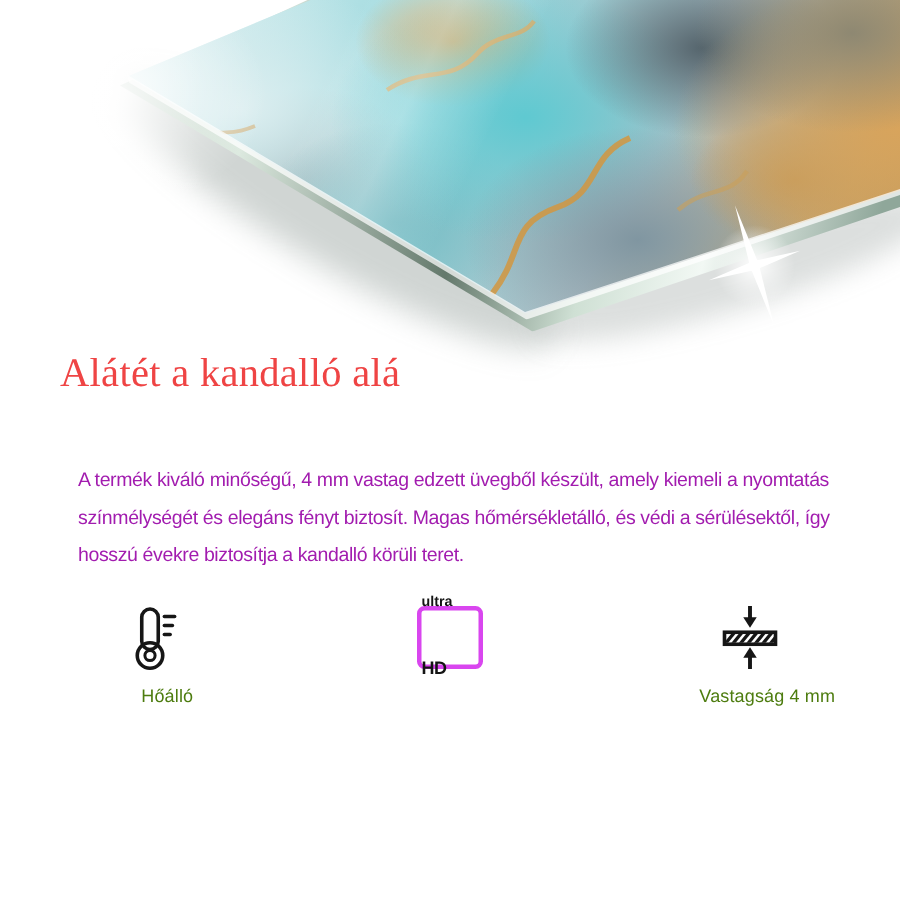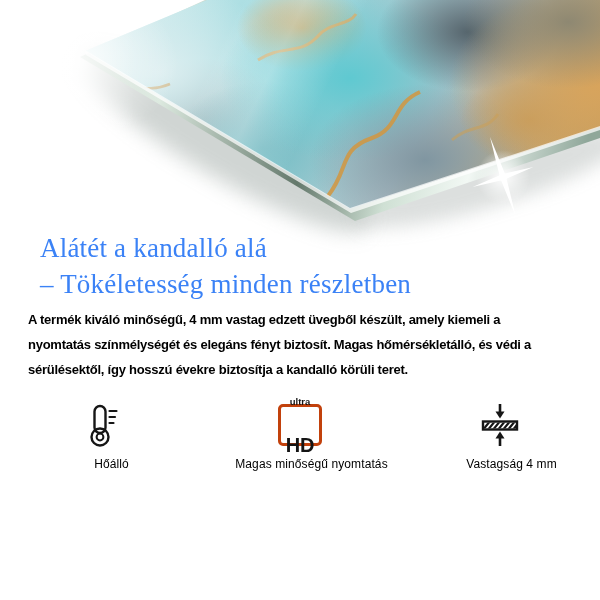--- a/index.html
+++ b/index.html
@@ -36,35 +36,35 @@
     clip-path:polygon(85px 50px,350px 208px,600px 126px,600px 130px,351px 213px,86px 55px);
     background:rgba(255,255,255,.72);}
   .hero-fade{position:absolute;inset:0;background:
       radial-gradient(150px 110px at 70px 62px,rgba(255,255,255,.92),rgba(255,255,255,0) 72%),
       linear-gradient(to right,rgba(255,255,255,.85) 0px,rgba(255,255,255,0) 135px);}
   .sparkle{position:absolute;left:458px;top:132px;width:90px;height:90px;}
 
   
   .heading{position:absolute;left:40px;top:230px;margin:0;
     font-family:"Liberation Serif","DejaVu Serif",serif;font-weight:400;
-    font-size:27px;line-height:36px;color:#3b82f6;letter-spacing:.2px;}
-  .desc{position:absolute;left:28px;top:307px;width:524px;margin:0;
-    font-size:13px;line-height:25px;color:#000000;letter-spacing:-.25px;font-weight:bold;}
+    font-size:27px;line-height:36px;color:#ef4444;letter-spacing:.2px;}
+  .desc{position:absolute;left:52px;top:307px;width:524px;margin:0;
+    font-size:13px;line-height:25px;color:#a21caf;letter-spacing:-.25px;}
 
   
   .features{position:absolute;left:0;top:401px;width:600px;
     display:grid;grid-template-columns:repeat(3,1fr);row-gap:16px;}
   .feature{display:flex;flex-direction:column;align-items:center;}
   .f-icon{height:48px;display:flex;align-items:center;justify-content:center;}
-  .f-label{margin-top:8px;font-size:12px;color:#000000;letter-spacing:.1px;margin-left:23px;}
+  .f-label{margin-top:8px;font-size:12px;color:#4d7c0f;letter-spacing:.1px;margin-left:23px;}
   .ico{stroke:#161616;fill:none;stroke-width:2.4;}
-  .uhd-box{width:38px;height:36px;border:3px solid #c2410c;border-radius:5px;
-    display:flex;flex-direction:column;align-items:center;justify-content:center;color:#141414;}
+  .uhd-box{width:38px;height:36px;border:3px solid #d946ef;border-radius:5px;
+    display:flex;flex-direction:column;align-items:flex-start;justify-content:center;color:#141414;}
   .uhd-top{font-size:9.5px;font-weight:700;line-height:10px;}
-  .uhd-bottom{font-size:20px;font-weight:800;line-height:15px;letter-spacing:-.3px;margin-top:31px;}
+  .uhd-bottom{font-size:12px;font-weight:800;line-height:15px;letter-spacing:-.3px;margin-top:31px;}
 </style>
 </head>
 <body>
 
 <div class="page">
 
   <div class="hero">
     <div class="glass-shadow-a"></div>
     <div class="glass-shadow-b"></div>
     <div class="glass-outer"></div>
@@ -89,21 +89,20 @@
       <g transform="rotate(-18 45 45)" fill="#ffffff">
         <path d="M45,3 L48,45 L45,87 L42,45 Z"></path>
         <path d="M13,45 L45,42 L77,45 L45,48 Z"></path>
       </g>
       <circle cx="45" cy="45" r="4" fill="#ffffff"></circle>
     </svg>
   </div>
 
   <h2 class="heading">
     <span>Alátét a kandalló alá</span><br>
-    <span>– Tökéletesség minden részletben</span>
   </h2>
 
   <p class="desc">A termék kiváló minőségű, 4 mm vastag edzett üvegből készült, amely kiemeli a nyomtatás színmélységét és elegáns fényt biztosít. Magas hőmérsékletálló, és védi a sérülésektől, így hosszú évekre biztosítja a kandalló körüli teret.</p>
 
   <div class="features">
 
     <div class="feature">
       <span class="f-icon">
         <svg width="48" height="48" viewBox="0 0 48 48">
           <g class="ico" stroke-linecap="round">
@@ -119,21 +118,20 @@
       <div class="f-label">Hőálló</div>
     </div>
 
     <div class="feature">
       <span class="f-icon">
         <span class="uhd-box">
           <span class="uhd-top">ultra</span>
           <span class="uhd-bottom">HD</span>
         </span>
       </span>
-      <div class="f-label">Magas minőségű nyomtatás</div>
     </div>
 
 
 
 
     <div class="feature">
       <span class="f-icon">
         <svg width="48" height="48" viewBox="0 0 48 48">
           <defs>
               <clipPath id="barclip">

